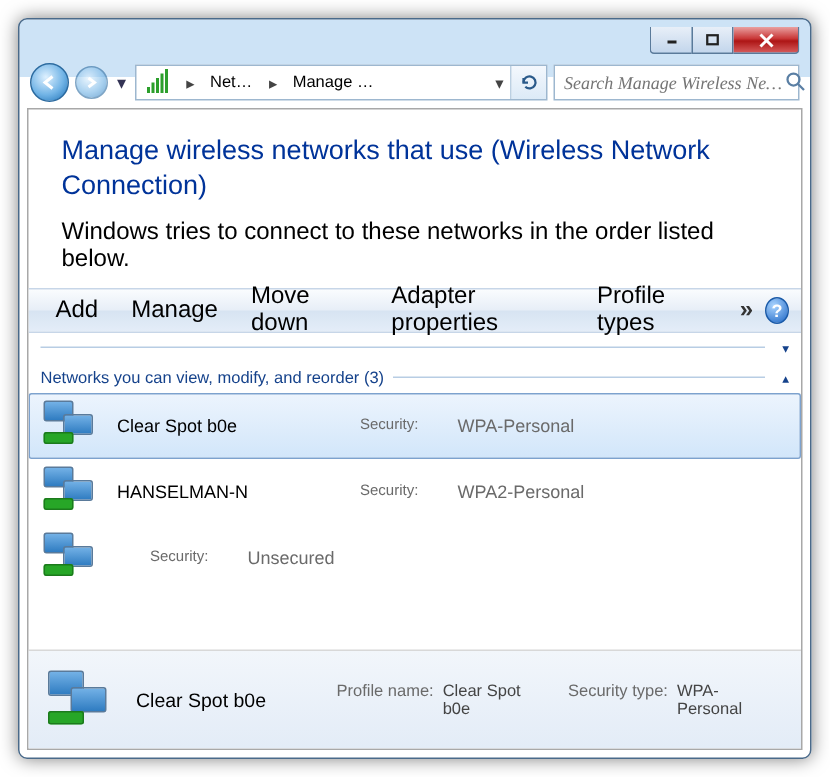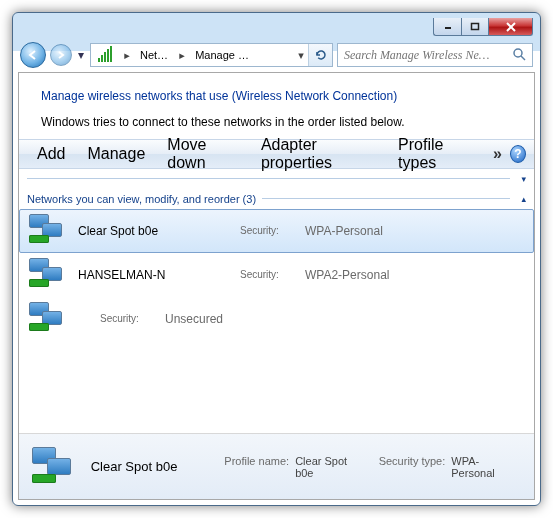--- a/index.html
+++ b/index.html
@@ -91,43 +91,43 @@
     display:flex; align-items:center; justify-content:center;
     background: linear-gradient(#f4f8fd,#dceaf7);
   }
   .sig-icon { width:16px; height:16px; position:relative; }
   .sig-icon span { position:absolute; bottom:1px; width:2px; background:#2c9f2c; }
   .sig-icon .b1{left:1px;height:4px;} .sig-icon .b2{left:4px;height:7px;}
   .sig-icon .b3{left:7px;height:10px;} .sig-icon .b4{left:10px;height:13px;}
   .sig-icon .b5{left:13px;height:16px;}
 
   .searchbox {
-    width: 196px; height: 24px;
+    width: 164px; height: 24px;
     border: 1px solid #9db7cf;
     background: #fff;
     display: flex; align-items: center;
     padding: 0 4px;
   }
   .searchbox input {
     flex:1; border:none; outline:none;
     font: italic 12px "Segoe UI";
     color:#777; background:transparent;
   }
   .searchbox .mag { width:16px; color:#5a7fa4; }
 
   .content {
     flex:1;
     background:#fff;
     border: 1px solid #a8a8a8;
     display:flex; flex-direction:column;
     overflow:hidden;
   }
   .header-area { padding: 16px 22px 10px; }
-  .page-title { color:#003399; font-size:12px; margin:0 0 10px; line-height:1.3; }
-  .subtitle { font-size:12px; color:#000; margin:0; }
+  .page-title { color:#003399; font-size:18px; margin:0 0 10px; line-height:1.3; }
+  .subtitle { font-size:16px; color:#000; margin:0; }
 
   .toolbar {
     height: 30px;
     background: linear-gradient(#fafcfe, #e7eef7 49%, #d7e4f2 51%, #e4edf8);
     border-top: 1px solid #c7d6e8;
     border-bottom: 1px solid #c7d6e8;
     display:flex; align-items:center;
     padding: 0 8px;
     gap: 2px;
   }

